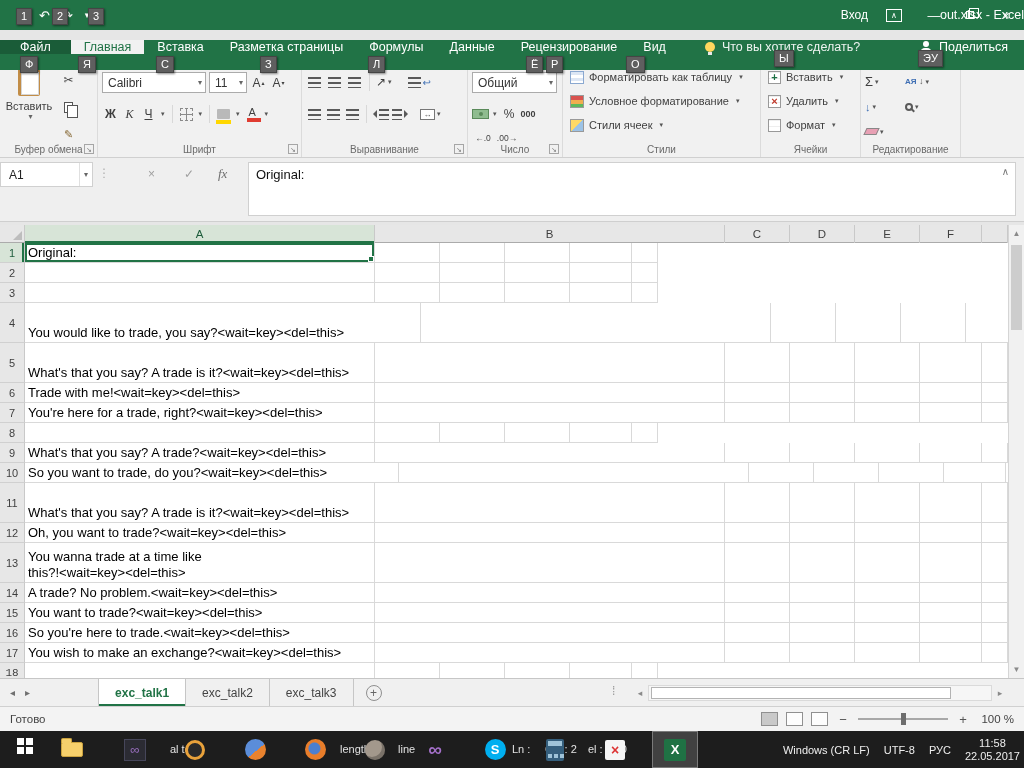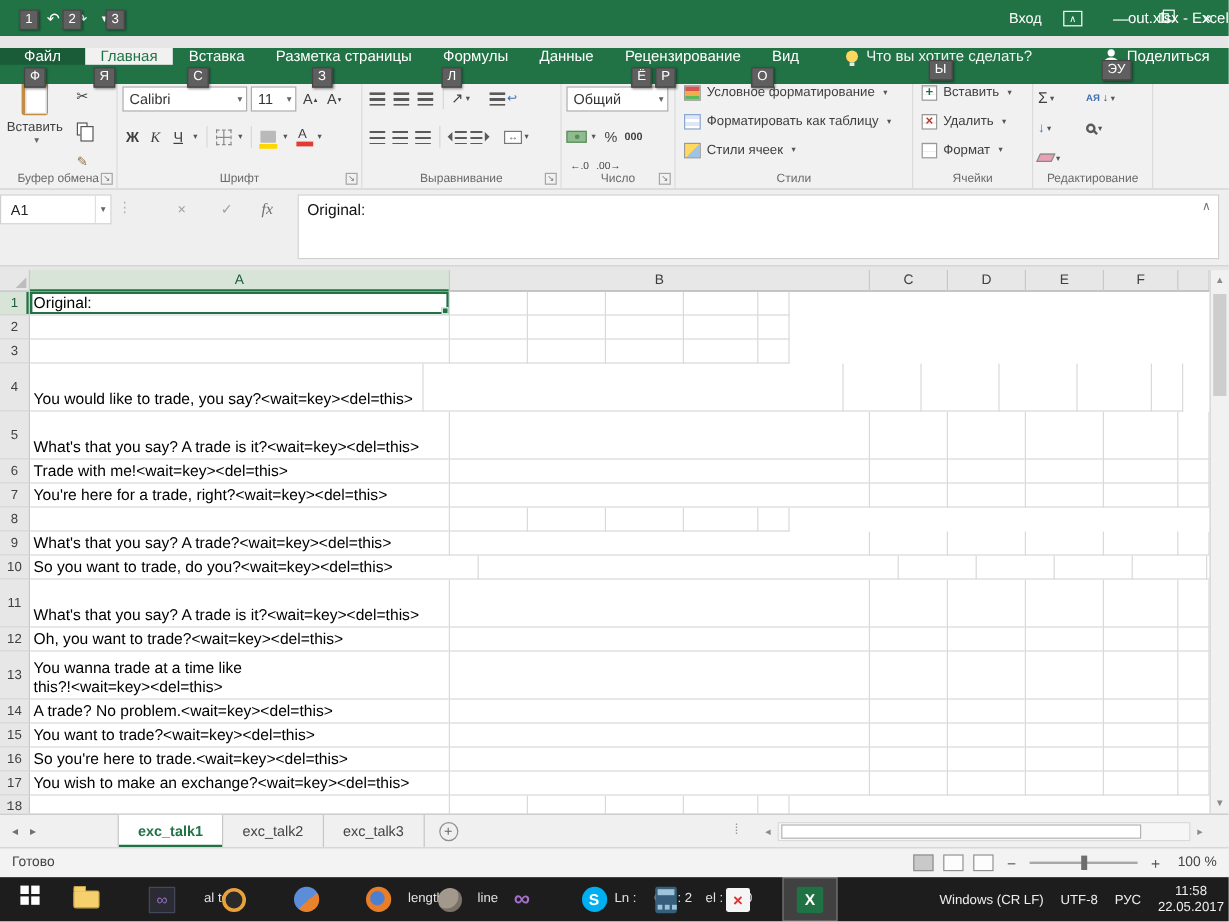--- a/index.html
+++ b/index.html
@@ -374,27 +374,27 @@
       <span class="sbtn dec">←.0</span>
       <span class="sbtn dec">.00→</span>
     </div>
     <span class="glabel">Число</span>
     <span class="launcher">↘</span>
   </div>
 
   <div class="rgroup g-styles">
     <div class="styles-items">
         <div class="stylerow">
+          <span class="sti sti1"></span>
+          <span class="slbl">Форматировать как таблицу</span>
+          <span class="car2">▾</span>
+        </div>
+        <div class="stylerow">
           <span class="sti sti0"></span>
           <span class="slbl">Условное форматирование</span>
-          <span class="car2">▾</span>
-        </div>
-        <div class="stylerow">
-          <span class="sti sti1"></span>
-          <span class="slbl">Форматировать как таблицу</span>
           <span class="car2">▾</span>
         </div>
         <div class="stylerow">
           <span class="sti sti2"></span>
           <span class="slbl">Стили ячеек</span>
           <span class="car2">▾</span>
         </div>
       </div>
     <span class="glabel">Стили</span>
   </div>
@@ -502,21 +502,21 @@
         <div class="rowhead">3</div>
         <div class="gcell" style="width: 350px;"></div>
         <div class="gcell" style="width: 65px;"></div>
         <div class="gcell" style="width: 65px;"></div>
         <div class="gcell" style="width: 65px;"></div>
         <div class="gcell" style="width: 62px;"></div>
         <div class="gcell" style="width: 26px;"></div>
       </div>
       <div class="grow" style="height: 40px;">
         <div class="rowhead">4</div>
-        <div class="gcell" style="width: 328px;">You would like to trade, you say?&lt;wait=key&gt;&lt;del=this&gt;</div>
+        <div class="gcell" style="width: 396px;">You would like to trade, you say?&lt;wait=key&gt;&lt;del=this&gt;</div>
         <div class="gcell" style="width: 350px;"></div>
         <div class="gcell" style="width: 65px;"></div>
         <div class="gcell" style="width: 65px;"></div>
         <div class="gcell" style="width: 65px;"></div>
         <div class="gcell" style="width: 62px;"></div>
         <div class="gcell" style="width: 26px;"></div>
       </div>
       <div class="grow" style="height: 40px;">
         <div class="rowhead">5</div>
         <div class="gcell" style="width: 350px;">What's that you say? A trade is it?&lt;wait=key&gt;&lt;del=this&gt;</div>

